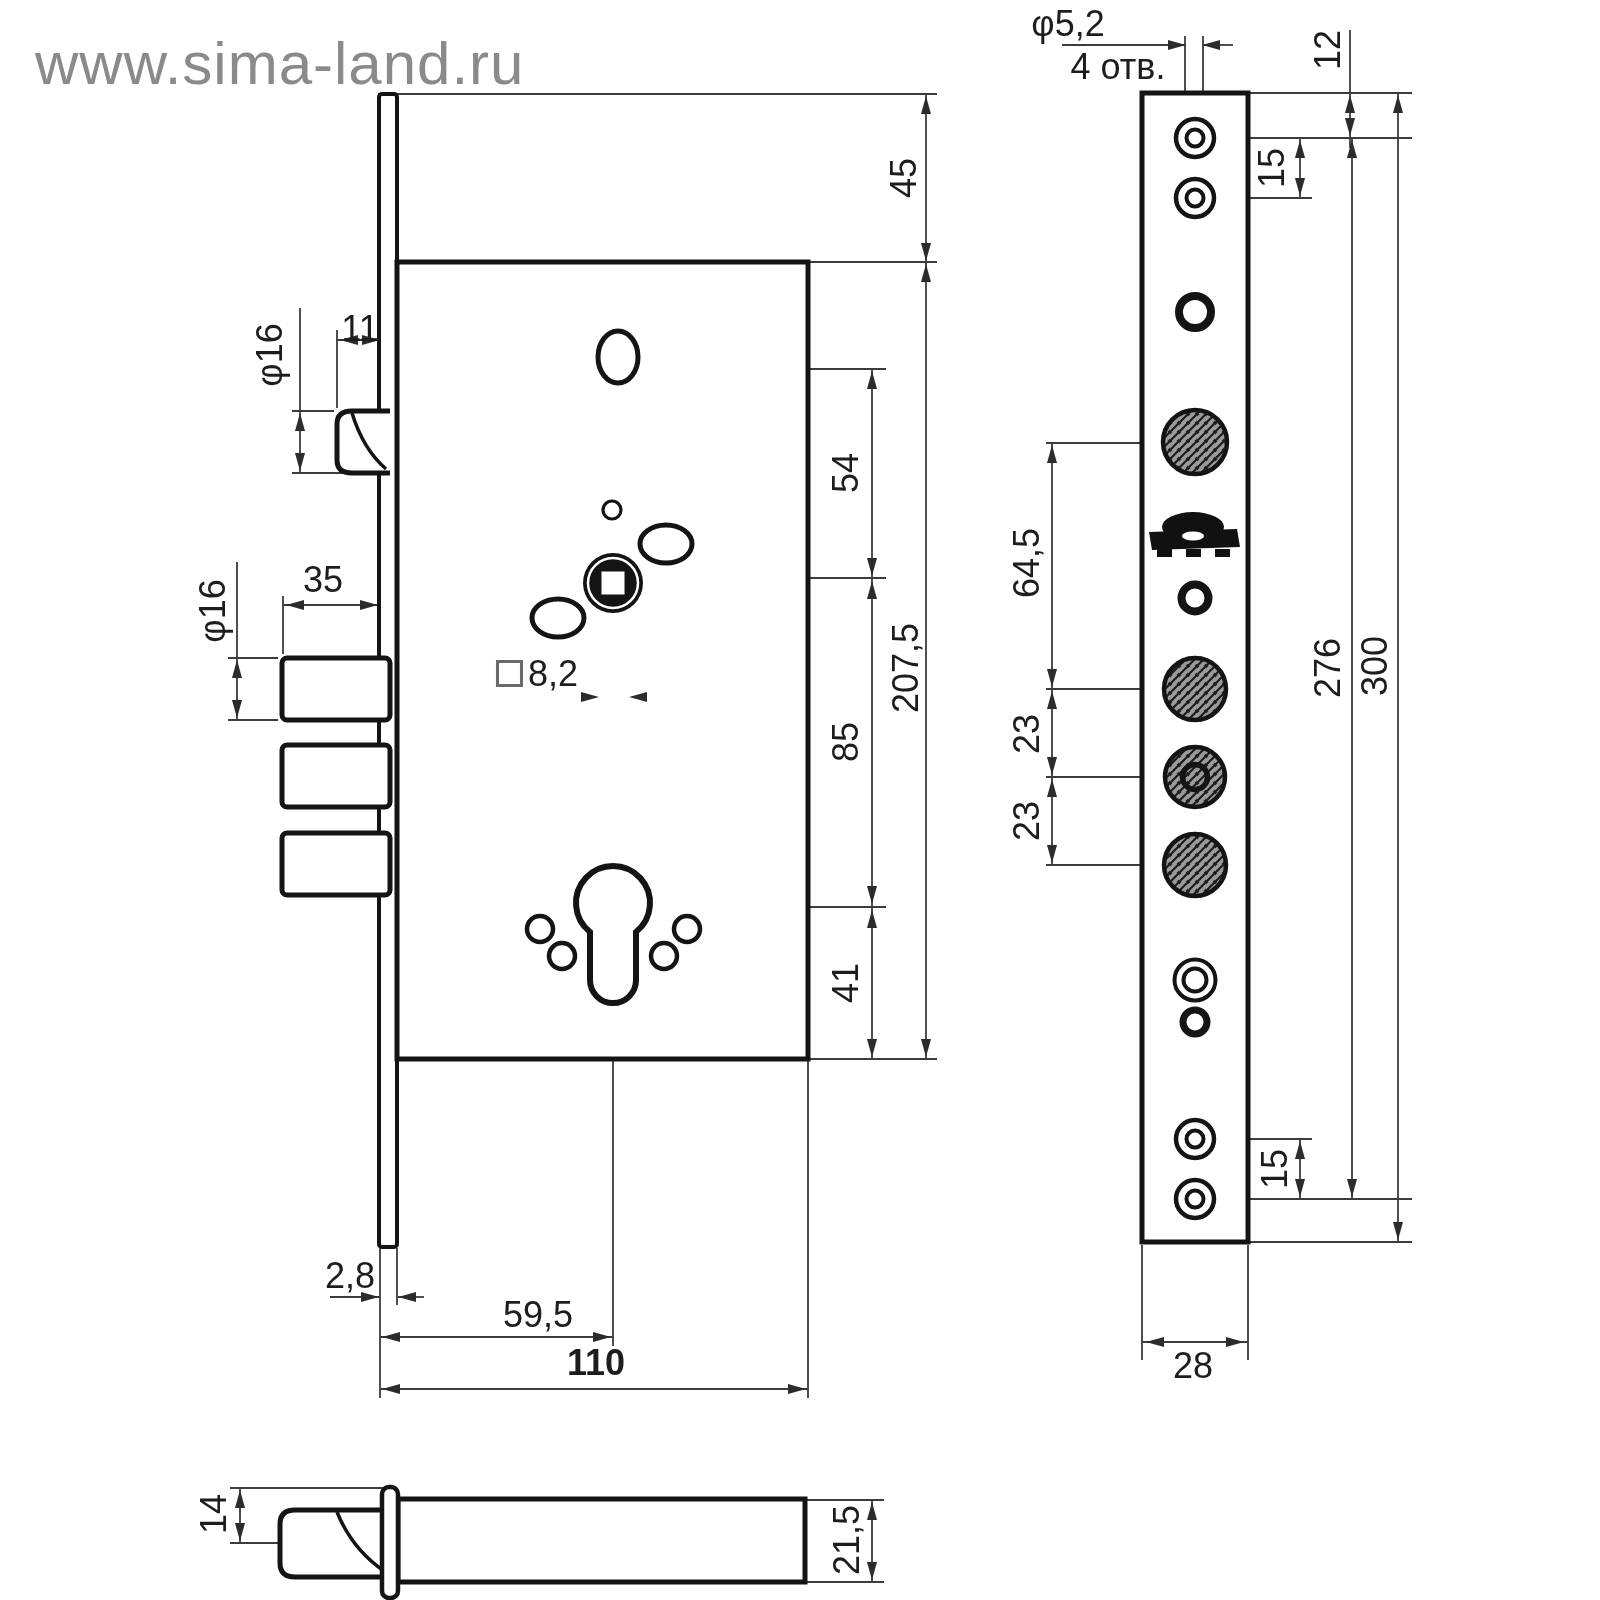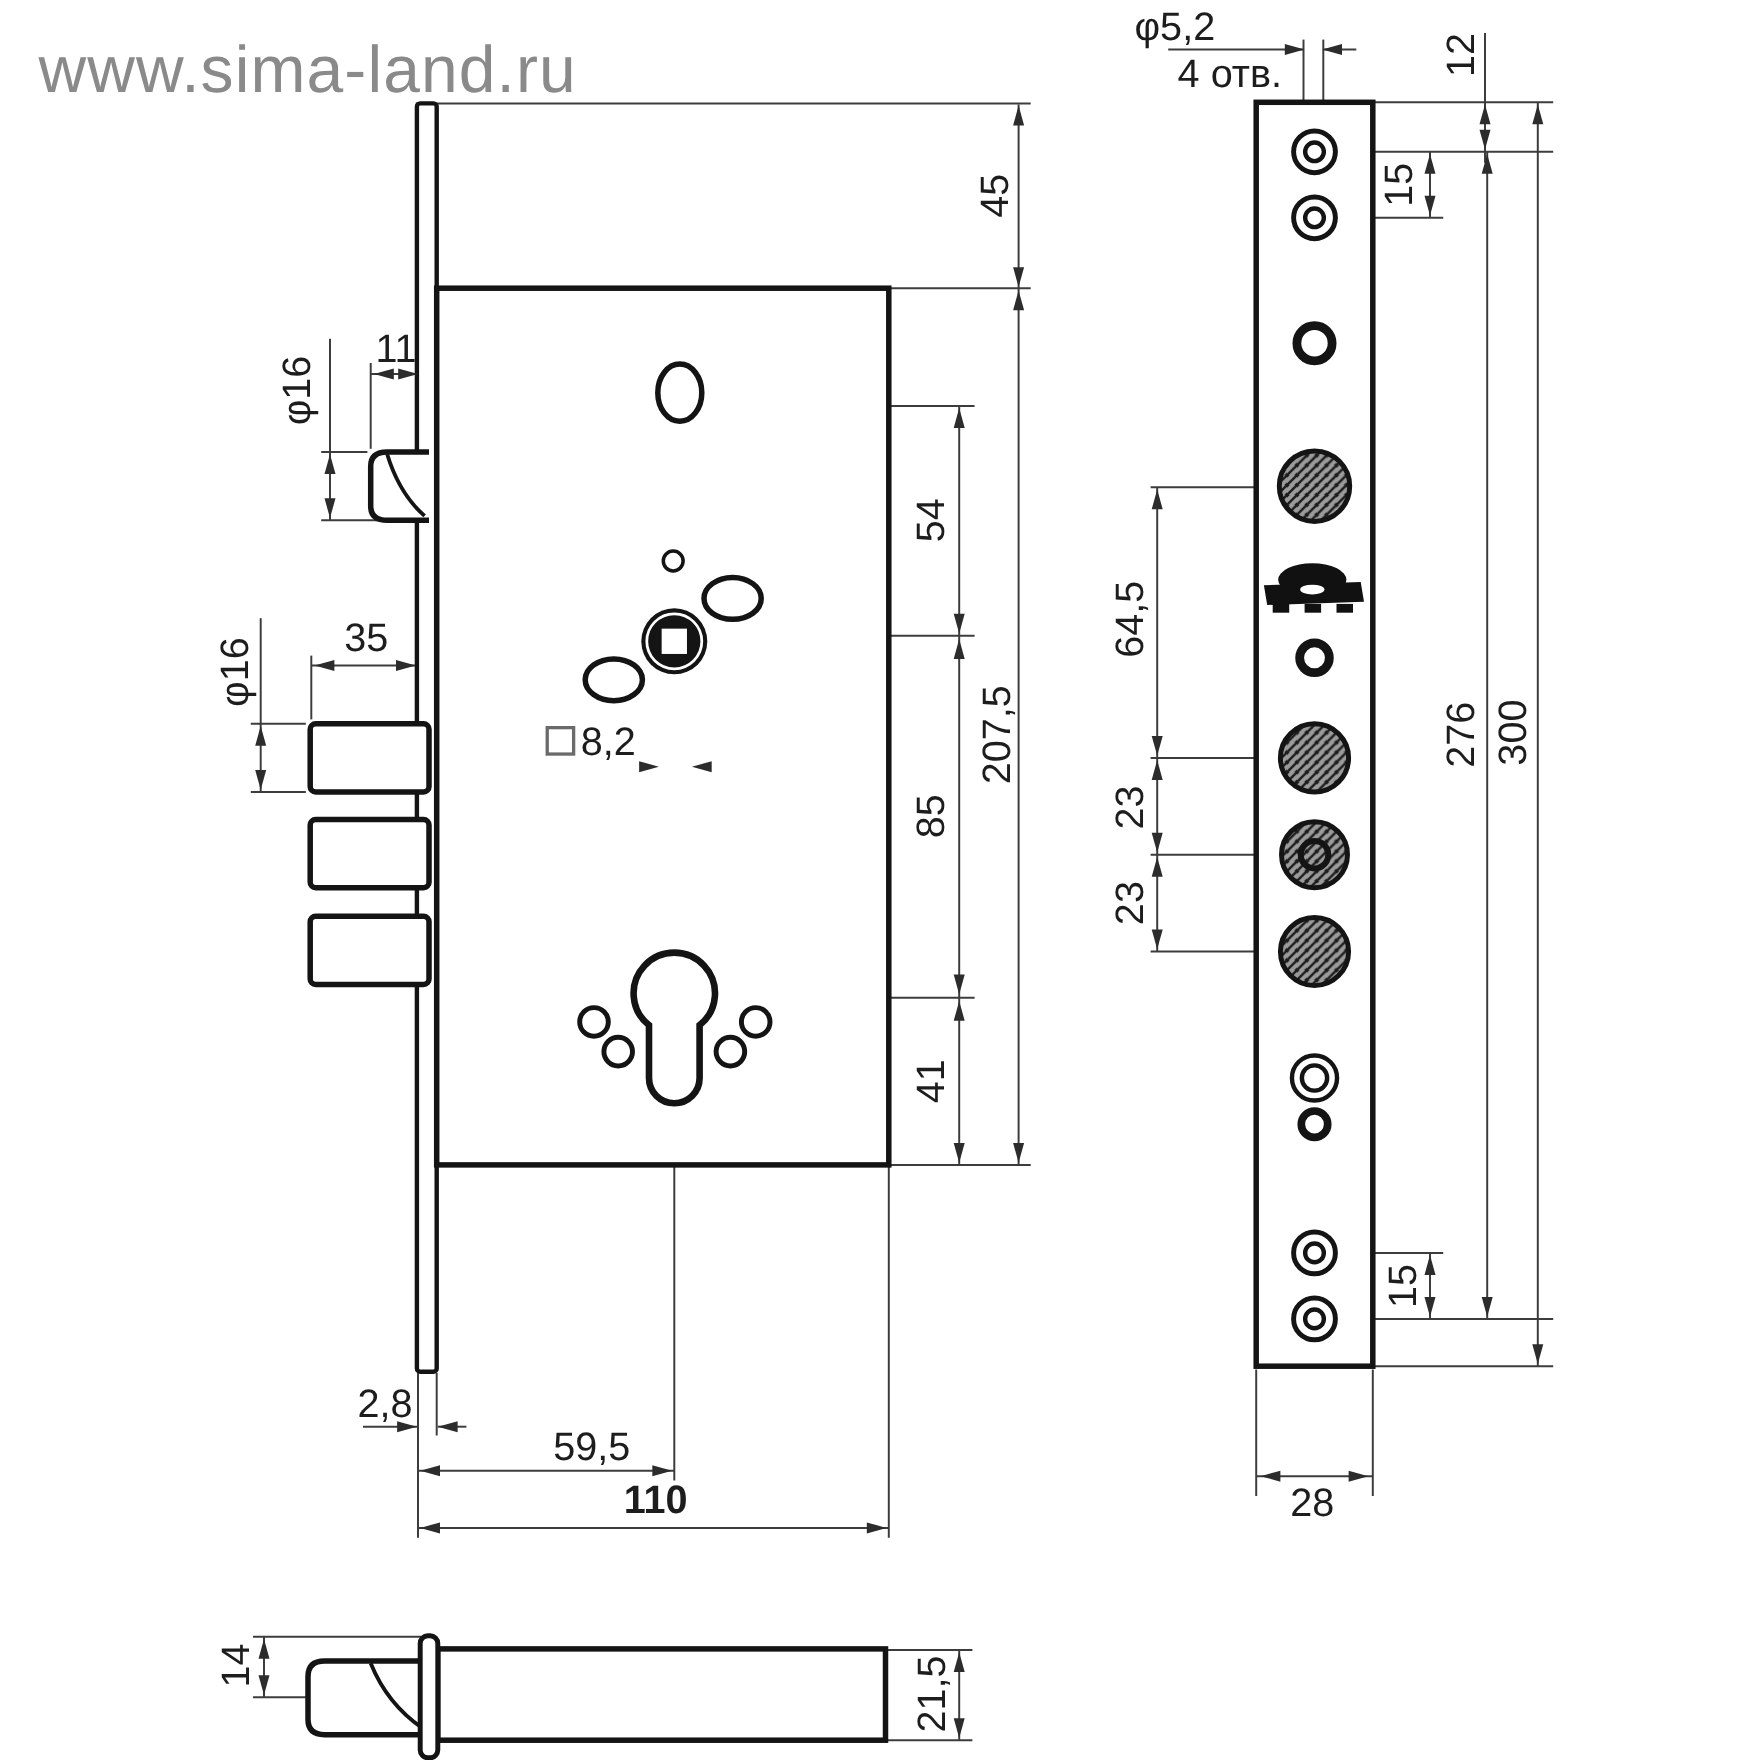--- a/index.html
+++ b/index.html
@@ -256,23 +256,23 @@
     </g>
   </svg>
 
   <div id="watermark">www.sima-land.ru</div>
 
   <div class="lbl v" style="left:904px;top:178px;">45</div>
   <div class="lbl v" style="left:906px;top:668px;">207,5</div>
   <div class="lbl v" style="left:846px;top:473px;">54</div>
   <div class="lbl v" style="left:846px;top:742px;">85</div>
   <div class="lbl v" style="left:846px;top:983px;">41</div>
-  <div class="lbl" style="left:360px;top:317px;text-align:center;">11</div>
+  <div class="lbl" style="left:360px;top:329px;text-align:center;">11</div>
   <div class="lbl v" style="left:270px;top:355px;">φ16</div>
-  <div class="lbl" style="left:333px;top:580px;text-align:right;">35</div>
+  <div class="lbl" style="left:323px;top:580px;text-align:right;">35</div>
   <div class="lbl v" style="left:213px;top:611px;">φ16</div>
   <div class="lbl" style="left:537px;top:674px;text-align:center;"><span class="sq"></span><span>8,2</span></div>
   <div class="lbl" style="left:350px;top:1276px;">2,8</div>
   <div class="lbl" style="left:505px;top:1315px;margin-left:33px;">59,5</div>
   <div class="lbl" style="left:596px;top:1363px;font-weight:bold;">110</div>
   <div class="lbl" style="left:1068px;top:24px;">φ5,2</div>
   <div class="lbl" style="left:1118px;top:67px;">4 отв.</div>
   <div class="lbl v" style="left:1328px;top:50px;">12</div>
   <div class="lbl v" style="left:1272px;top:168px;">15</div>
   <div class="lbl v" style="left:1027px;top:563px;">64,5</div>

